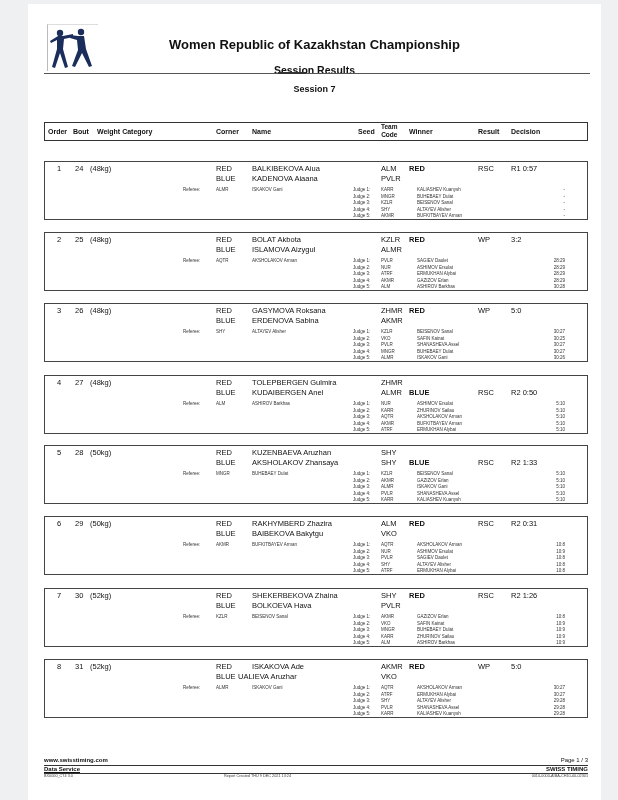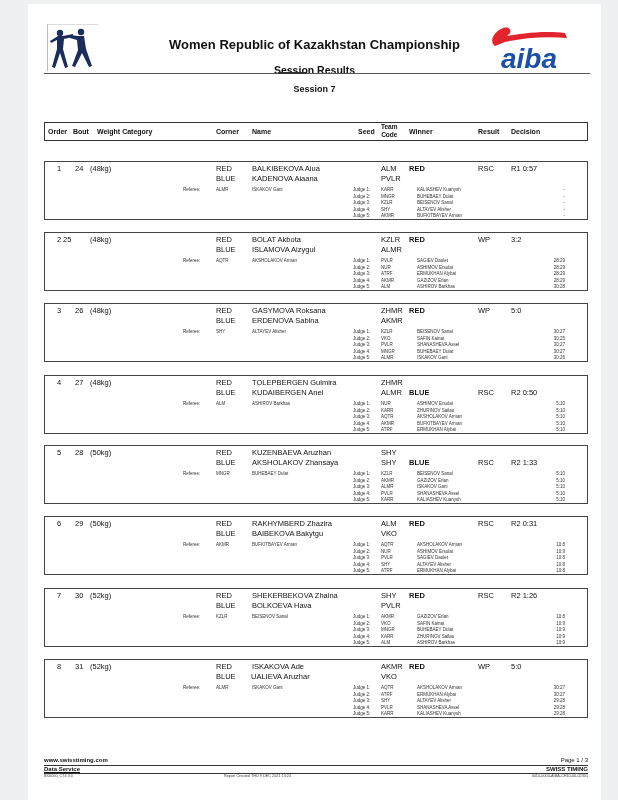--- a/index.html
+++ b/index.html
@@ -35,26 +35,20 @@
   <div class="logo-left">
     <svg width="50" height="46" viewBox="0 0 50 46">
       <g fill="#1b2d5a">
         <circle cx="12" cy="8" r="3.2"></circle>
         <path d="M10 11 L15 11 L25 9 L25 12 L16 14 L15 24 L20 42 L17 43 L12 28 L7 43 L4 42 L9 24 L9 15 L3 18 L2 16 Z"></path>
         <circle cx="33" cy="7" r="3.2"></circle>
         <path d="M30 11 L36 11 L38 24 L44 41 L41 42 L34 28 L27 42 L24 41 L30 25 L29 15 L22 13 L22 10 Z"></path>
       </g>
     </svg>
   </div>
-  <div class="logo-right">
-    <svg width="90" height="50" viewBox="0 0 90 50">
-      <path d="M20 4 C28 2 30 8 24 12 C34 10 60 6 82 9 L84 14 C62 12 40 14 22 18 L12 22 C6 18 10 8 20 4 Z" fill="#e2252d"></path>
-      <text x="18" y="44" font-family="'Liberation Sans', sans-serif" font-size="28" font-weight="bold" font-style="italic" fill="#1c4fa6">aiba</text>
-    </svg>
-  </div>
   <div class="title t1">Women Republic of Kazakhstan Championship</div>
   <div class="title t2">Session Results</div>
   <div class="rule"></div>
   <div class="rule-thick"></div>
   <div class="title s1">Session 7</div>
 
   <div class="hdr">
     <span style="left:3px">Order</span>
     <span style="left:28px">Bout</span>
     <span style="left:52px">Weight Category</span>
@@ -110,21 +104,21 @@
         </div>
         <div class="jrow" style="left:0;top:51.4px;width:540px">
           <span class="c" style="left:308px">Judge 5:</span>
           <span class="c" style="left:336px">AKMR</span>
           <span class="c" style="left:372px">BUFKITBAYEV Arman</span>
           <span class="c" style="left:490px;width:30px;text-align:right">-</span>
         </div>
       </div>
       <div class="bout" style="top: 228px; height: 59px;">
         <span class="c big" style="left:12px;top:2px">2</span>
-        <span class="c big" style="left:18px;top:2px">25</span>
+        <span class="c big" style="left:30px;top:2px">25</span>
         <span class="c big" style="left:45px;top:2px">(48kg)</span>
         <span class="c big" style="left:171px;top:2px">RED</span>
         <span class="c big" style="left:171px;top:12px">BLUE</span>
         <span class="c big" style="left:207px;top:2px">BOLAT Akbota</span>
         <span class="c big" style="left:207px;top:12px">ISLAMOVA Aizygul</span>
         <span class="c big" style="left:336px;top:2px">KZLR</span>
         <span class="c big" style="left:336px;top:12px">ALMR</span>
         <span class="c big bold" style="left:364px;top:2px">RED</span>
         <span class="c big" style="left:433px;top:2px">WP</span>
         <span class="c big" style="left:466px;top:2px">3:2</span>
@@ -397,21 +391,21 @@
           <span class="c" style="left:490px;width:30px;text-align:right">10:9</span>
         </div>
       </div>
       <div class="bout" style="top: 655px; height: 59px;">
         <span class="c big" style="left:12px;top:2px">8</span>
         <span class="c big" style="left:30px;top:2px">31</span>
         <span class="c big" style="left:45px;top:2px">(52kg)</span>
         <span class="c big" style="left:171px;top:2px">RED</span>
         <span class="c big" style="left:171px;top:12px">BLUE</span>
         <span class="c big" style="left:207px;top:2px">ISKAKOVA Ade</span>
-        <span class="c big" style="left:206px;top:12px">UALIEVA Aruzhar</span>
+        <span class="c big" style="left:193px;top:12px">UALIEVA Aruzhar</span>
         <span class="c big" style="left:336px;top:2px">AKMR</span>
         <span class="c big" style="left:336px;top:12px">VKO</span>
         <span class="c big bold" style="left:364px;top:2px">RED</span>
         <span class="c big" style="left:433px;top:2px">WP</span>
         <span class="c big" style="left:466px;top:2px">5:0</span>
         <span class="c small" style="left:138px;top:25px">Referee:</span>
         <span class="c small" style="left:171px;top:25px">ALMR</span>
         <span class="c small" style="left:207px;top:25px">ISKAKOV Gani</span>
         <div class="jrow" style="left:0;top:25px;width:540px">
           <span class="c" style="left:308px">Judge 1:</span>

